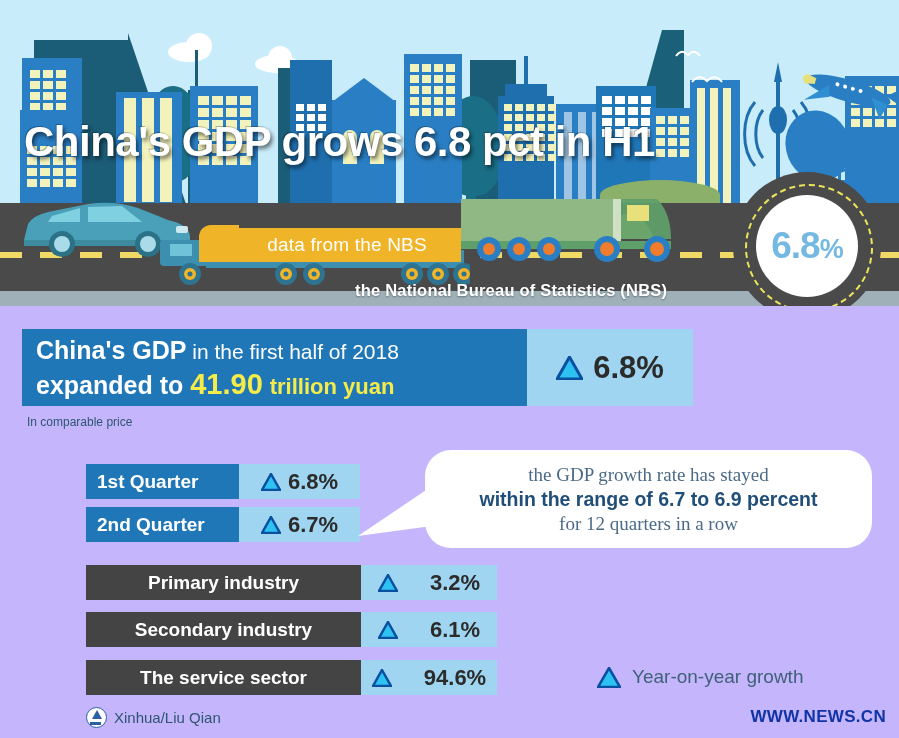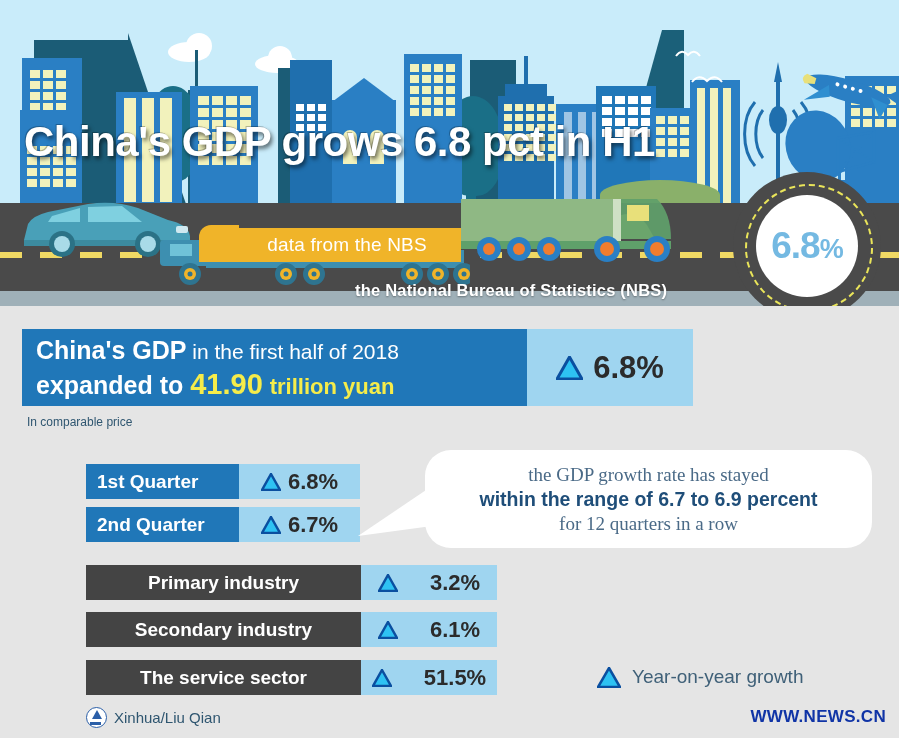--- a/index.html
+++ b/index.html
@@ -61,21 +61,21 @@
     background:#ffffff;display:flex;align-items:center;justify-content:center;}
   #badge .core span{color:#74b9e2;font-size:37px;font-weight:bold;letter-spacing:-1px;}
   #badge .core span em{font-style:normal;font-size:27px;}
 
   
   .plane{position:absolute;}
   .sat-dish{position:absolute;}
   .tower{position:absolute;}
 
   
-  #body{position:absolute;left:0;top:306px;width:899px;height:432px;background:#e5e5e5;}
+  #body{position:absolute;left:0;top:306px;width:899px;height:432px;background:#c4b5fd;}
 
   
   #gdp-banner{position:absolute;left:22px;top:23px;width:671px;height:77px;background:#9fd5f0;}
   #gdp-left{position:absolute;left:0;top:0;width:505px;height:77px;background:#2077b8;
      padding:6px 0 0 14px;box-sizing:border-box;}
   .gl1{color:#ffffff;font-size:21px;line-height:31px;white-space:nowrap;}
   .gl1 b{font-size:25px;font-weight:bold;}
   .gl2{color:#ffffff;font-size:25px;font-weight:bold;line-height:34px;white-space:nowrap;}
   .gl2 .amt{color:#f5ec4a;font-size:29px;font-weight:bold;}
   .gl2 .yl{color:#f5ec4a;font-size:22px;font-weight:bold;}
@@ -583,21 +583,21 @@
     <div class="row ind" style="left:86px;top:354px;">
       <div class="lbl">
           <span>The service sector</span>
         </div>
       <div class="val">
         <span class="tri">
           <svg width="20" height="18" viewBox="0 0 20 18">
               <polygon points="10,1 19,17 1,17" fill="#2ec2f3" stroke="#0a4fa0" stroke-width="2.5"></polygon>
             </svg>
         </span>
-        <span class="num">51.5%</span>
+        <span class="num">94.6%</span>
       </div>
     </div>
   </div>
 
   <svg id="bubble-tail" width="899" height="738" style="pointer-events:none;">
     <polygon points="432,486 432,526 358,536" fill="#ffffff"></polygon>
   </svg>
   <div id="bubble">
     <div class="b1">the GDP growth rate has stayed</div>
     <div class="b2">within the range of 6.7 to 6.9 percent</div>

